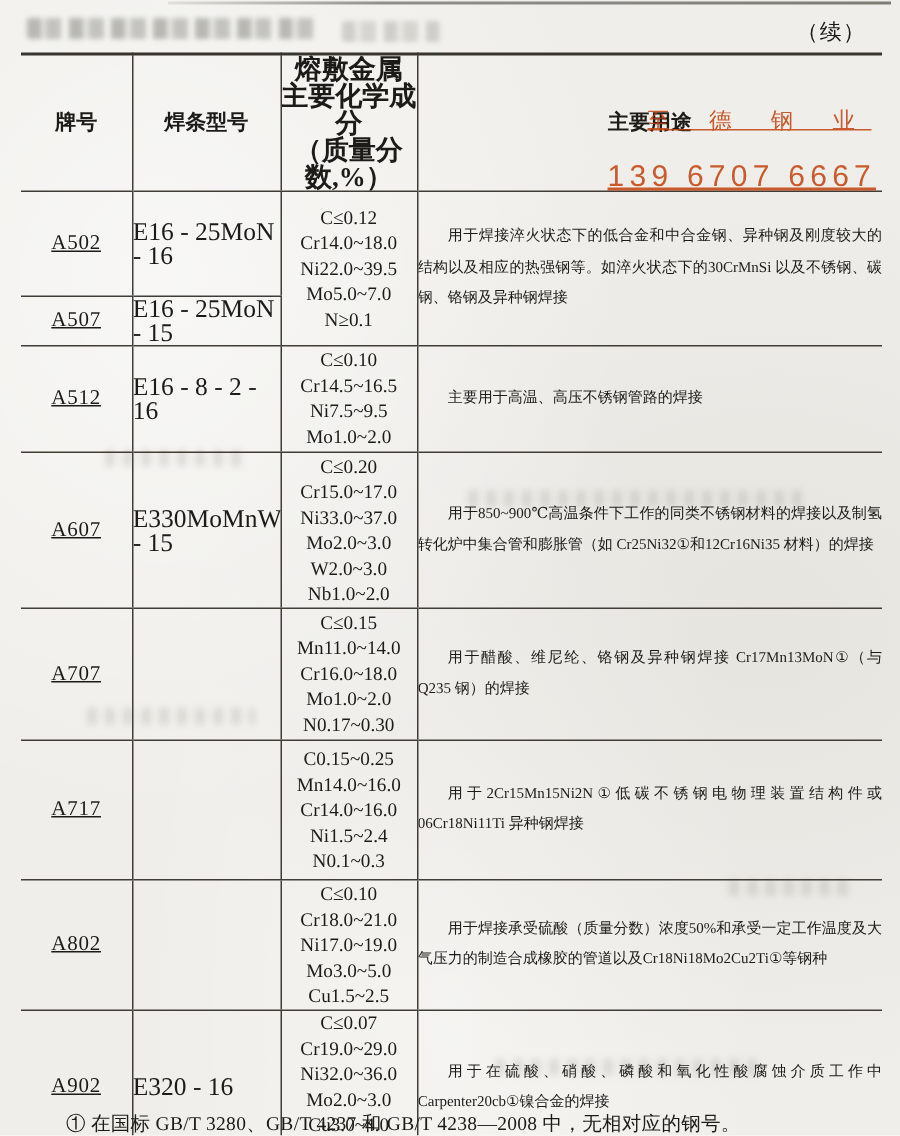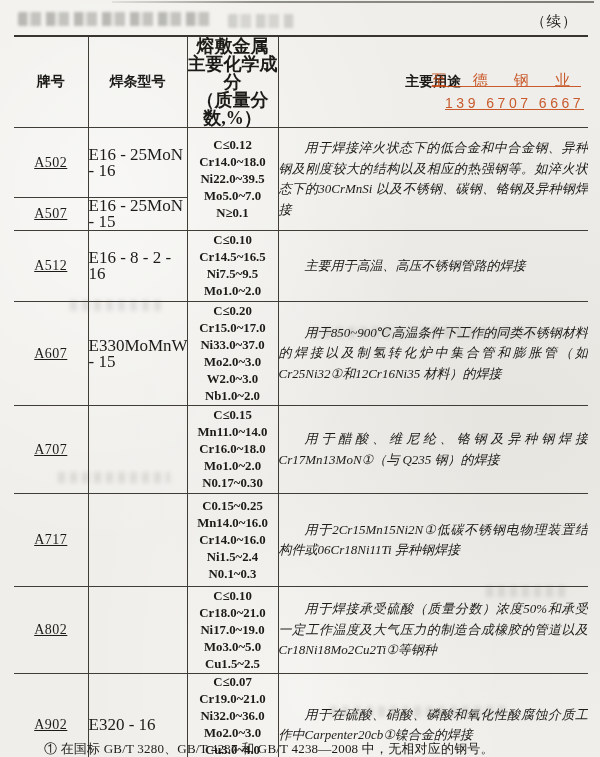--- a/index.html
+++ b/index.html
@@ -35,41 +35,41 @@
   .g2 { left:70px;  top:300px; width:92px; }
   .g3 { left:486px; top:586px; width:84px; }
   .g4 { left:330px; top:706px; width:178px; }
   .g5 { left:58px;  top:472px; width:112px; }
   .continued { position:absolute; left:531px; top:12px; font-size:14.5px; letter-spacing:1px; }
   .watermark {
     position:absolute; right:16px; top:71px; z-index:6; text-align:right;
     font-family:"Liberation Sans","DejaVu Sans",sans-serif; pointer-events:none;
   }
   .wm-company { font-size:15px; letter-spacing:11px; padding-right:3px; opacity:.85; }
-  .wm-phone { font-size:14px; letter-spacing:3.5px; margin-top:5px; opacity:.85; }
+  .wm-phone { font-size:20px; letter-spacing:3.5px; margin-top:17px; opacity:.85; }
   table.spec {
     position:absolute; left:14px; top:35px; width:574px;
     border-collapse:collapse; table-layout:fixed;
     border-top:2.5px solid #38352f; border-bottom:2.5px solid #38352f;
   }
   .spec th, .spec td {
     padding:0; font-weight:normal; overflow:hidden;
     border-bottom:1.2px solid #403d36;
   }
   .spec .vl { border-left:1.2px solid #403d36; }
   .spec .no-bb { border-bottom:none; }
   .spec thead th { text-align:center; vertical-align:middle; font-weight:600; font-size:14px; }
   .hdr-chem-line { line-height:18px; font-size:18px; }
   .brand { text-align:center; vertical-align:middle; font-size:14px; letter-spacing:.5px;text-decoration:underline; }
   .model { vertical-align:middle; font-size:17px; line-height:16px; padding:0 2px; }
   .chem  { text-align:center; vertical-align:middle; font-size:12.8px; }
-  .chem-line { line-height:17px; white-space:nowrap;font-weight:bold; }
+  .chem-line { line-height:17px; white-space:nowrap; }
   .use {
-    vertical-align:middle; font-size:13px; line-height:20.5px;
-    text-align:justify; text-indent:2em; padding:3px 6px 3px 9px;font-style:italic;
+    vertical-align:middle; font-size:10px; line-height:20.5px;
+    text-align:justify; text-indent:2em; padding:3px 6px 3px 9px;
   }
   .footnote { position:absolute; left:44px; top:740px; font-size:13px; letter-spacing:.2px; }
 </style>
 </head>
 <body>
 
 <div class="page">
 
   <div class="top-edge-line"></div>
   <div class="smudge s1"></div>
@@ -181,21 +181,21 @@
             <div class="chem-line">Mo3.0~5.0</div>
             <div class="chem-line">Cu1.5~2.5</div>
           </td>
         <td class="use vl">用于焊接承受硫酸（质量分数）浓度50%和承受一定工作温度及大气压力的制造合成橡胶的管道以及Cr18Ni18Mo2Cu2Ti①等钢种</td>
       </tr>
       <tr style="height:100px">
         <td class="brand no-bb">A902</td>
         <td class="model vl no-bb">E320 - 16</td>
         <td class="chem vl no-bb">
             <div class="chem-line">C≤0.07</div>
-            <div class="chem-line">Cr19.0~21.0</div>
+            <div class="chem-line">Cr19.0~29.0</div>
             <div class="chem-line">Ni32.0~36.0</div>
             <div class="chem-line">Mo2.0~3.0</div>
             <div class="chem-line">Cu3.0~4.0</div>
             <div class="chem-line">Nb8×C~1.00</div>
           </td>
         <td class="use vl no-bb">用于在硫酸、硝酸、磷酸和氧化性酸腐蚀介质工作中Carpenter20cb①镍合金的焊接</td>
       </tr>
     </tbody>
   </table>
 

